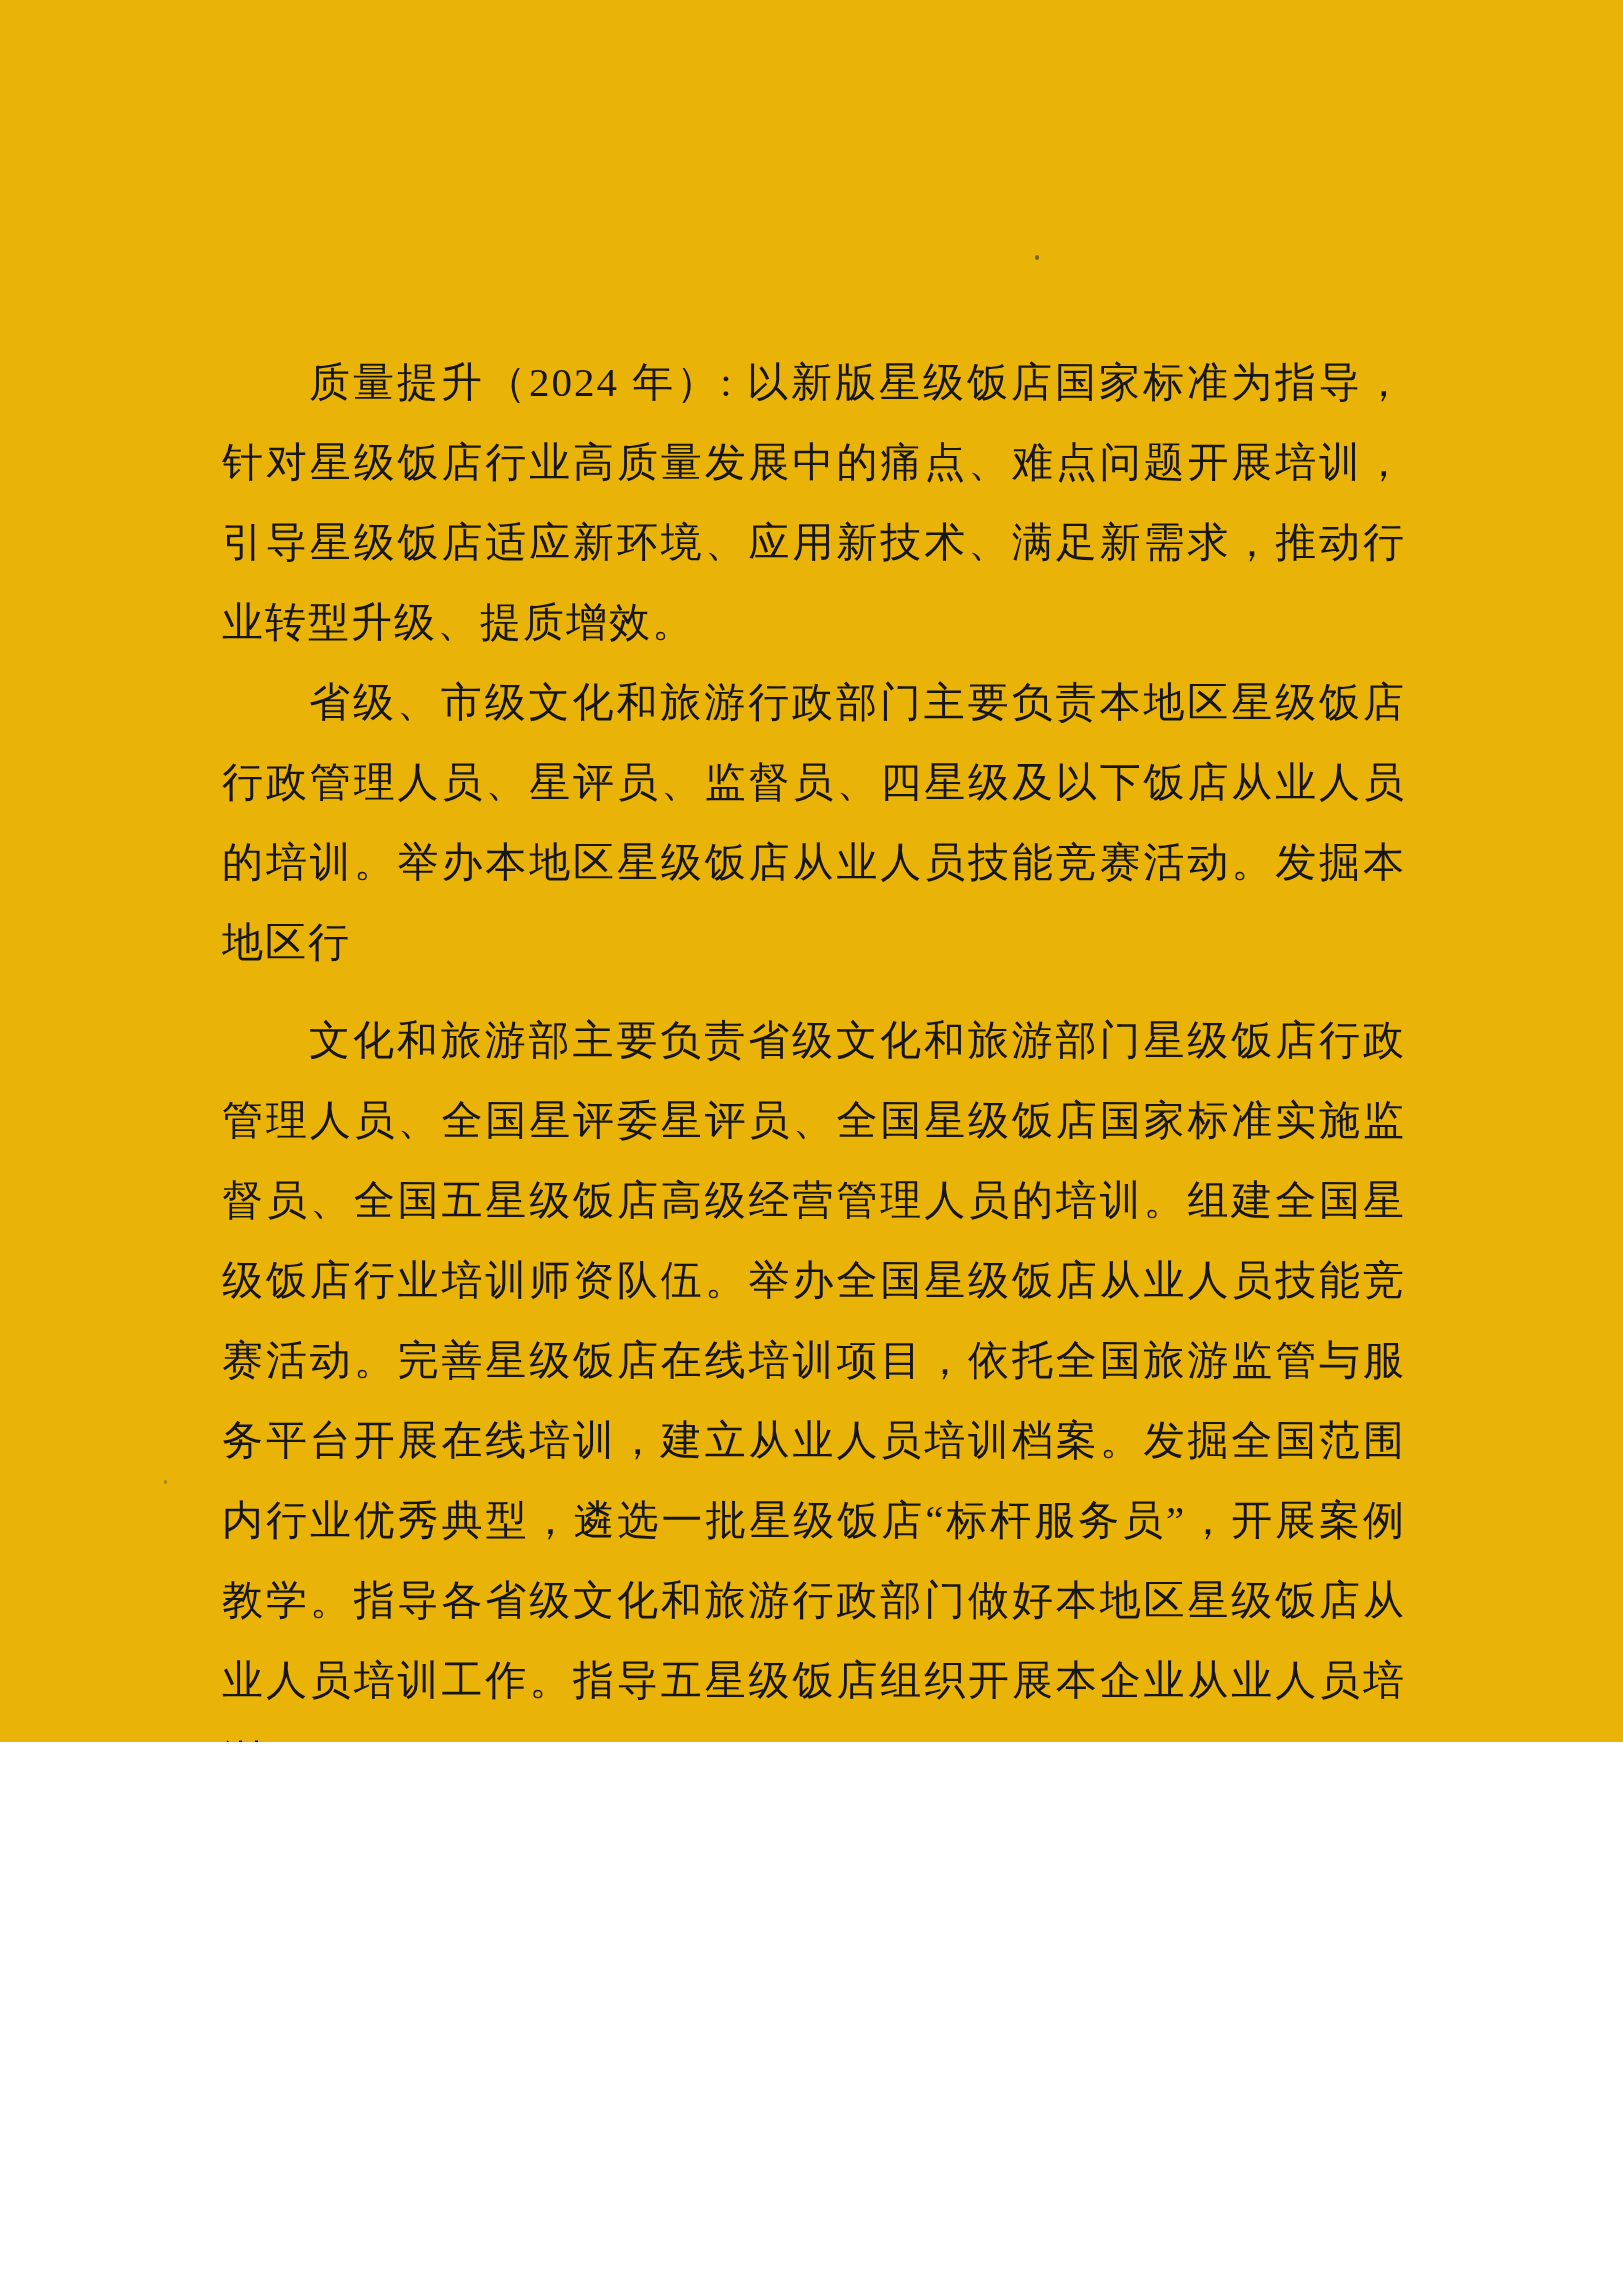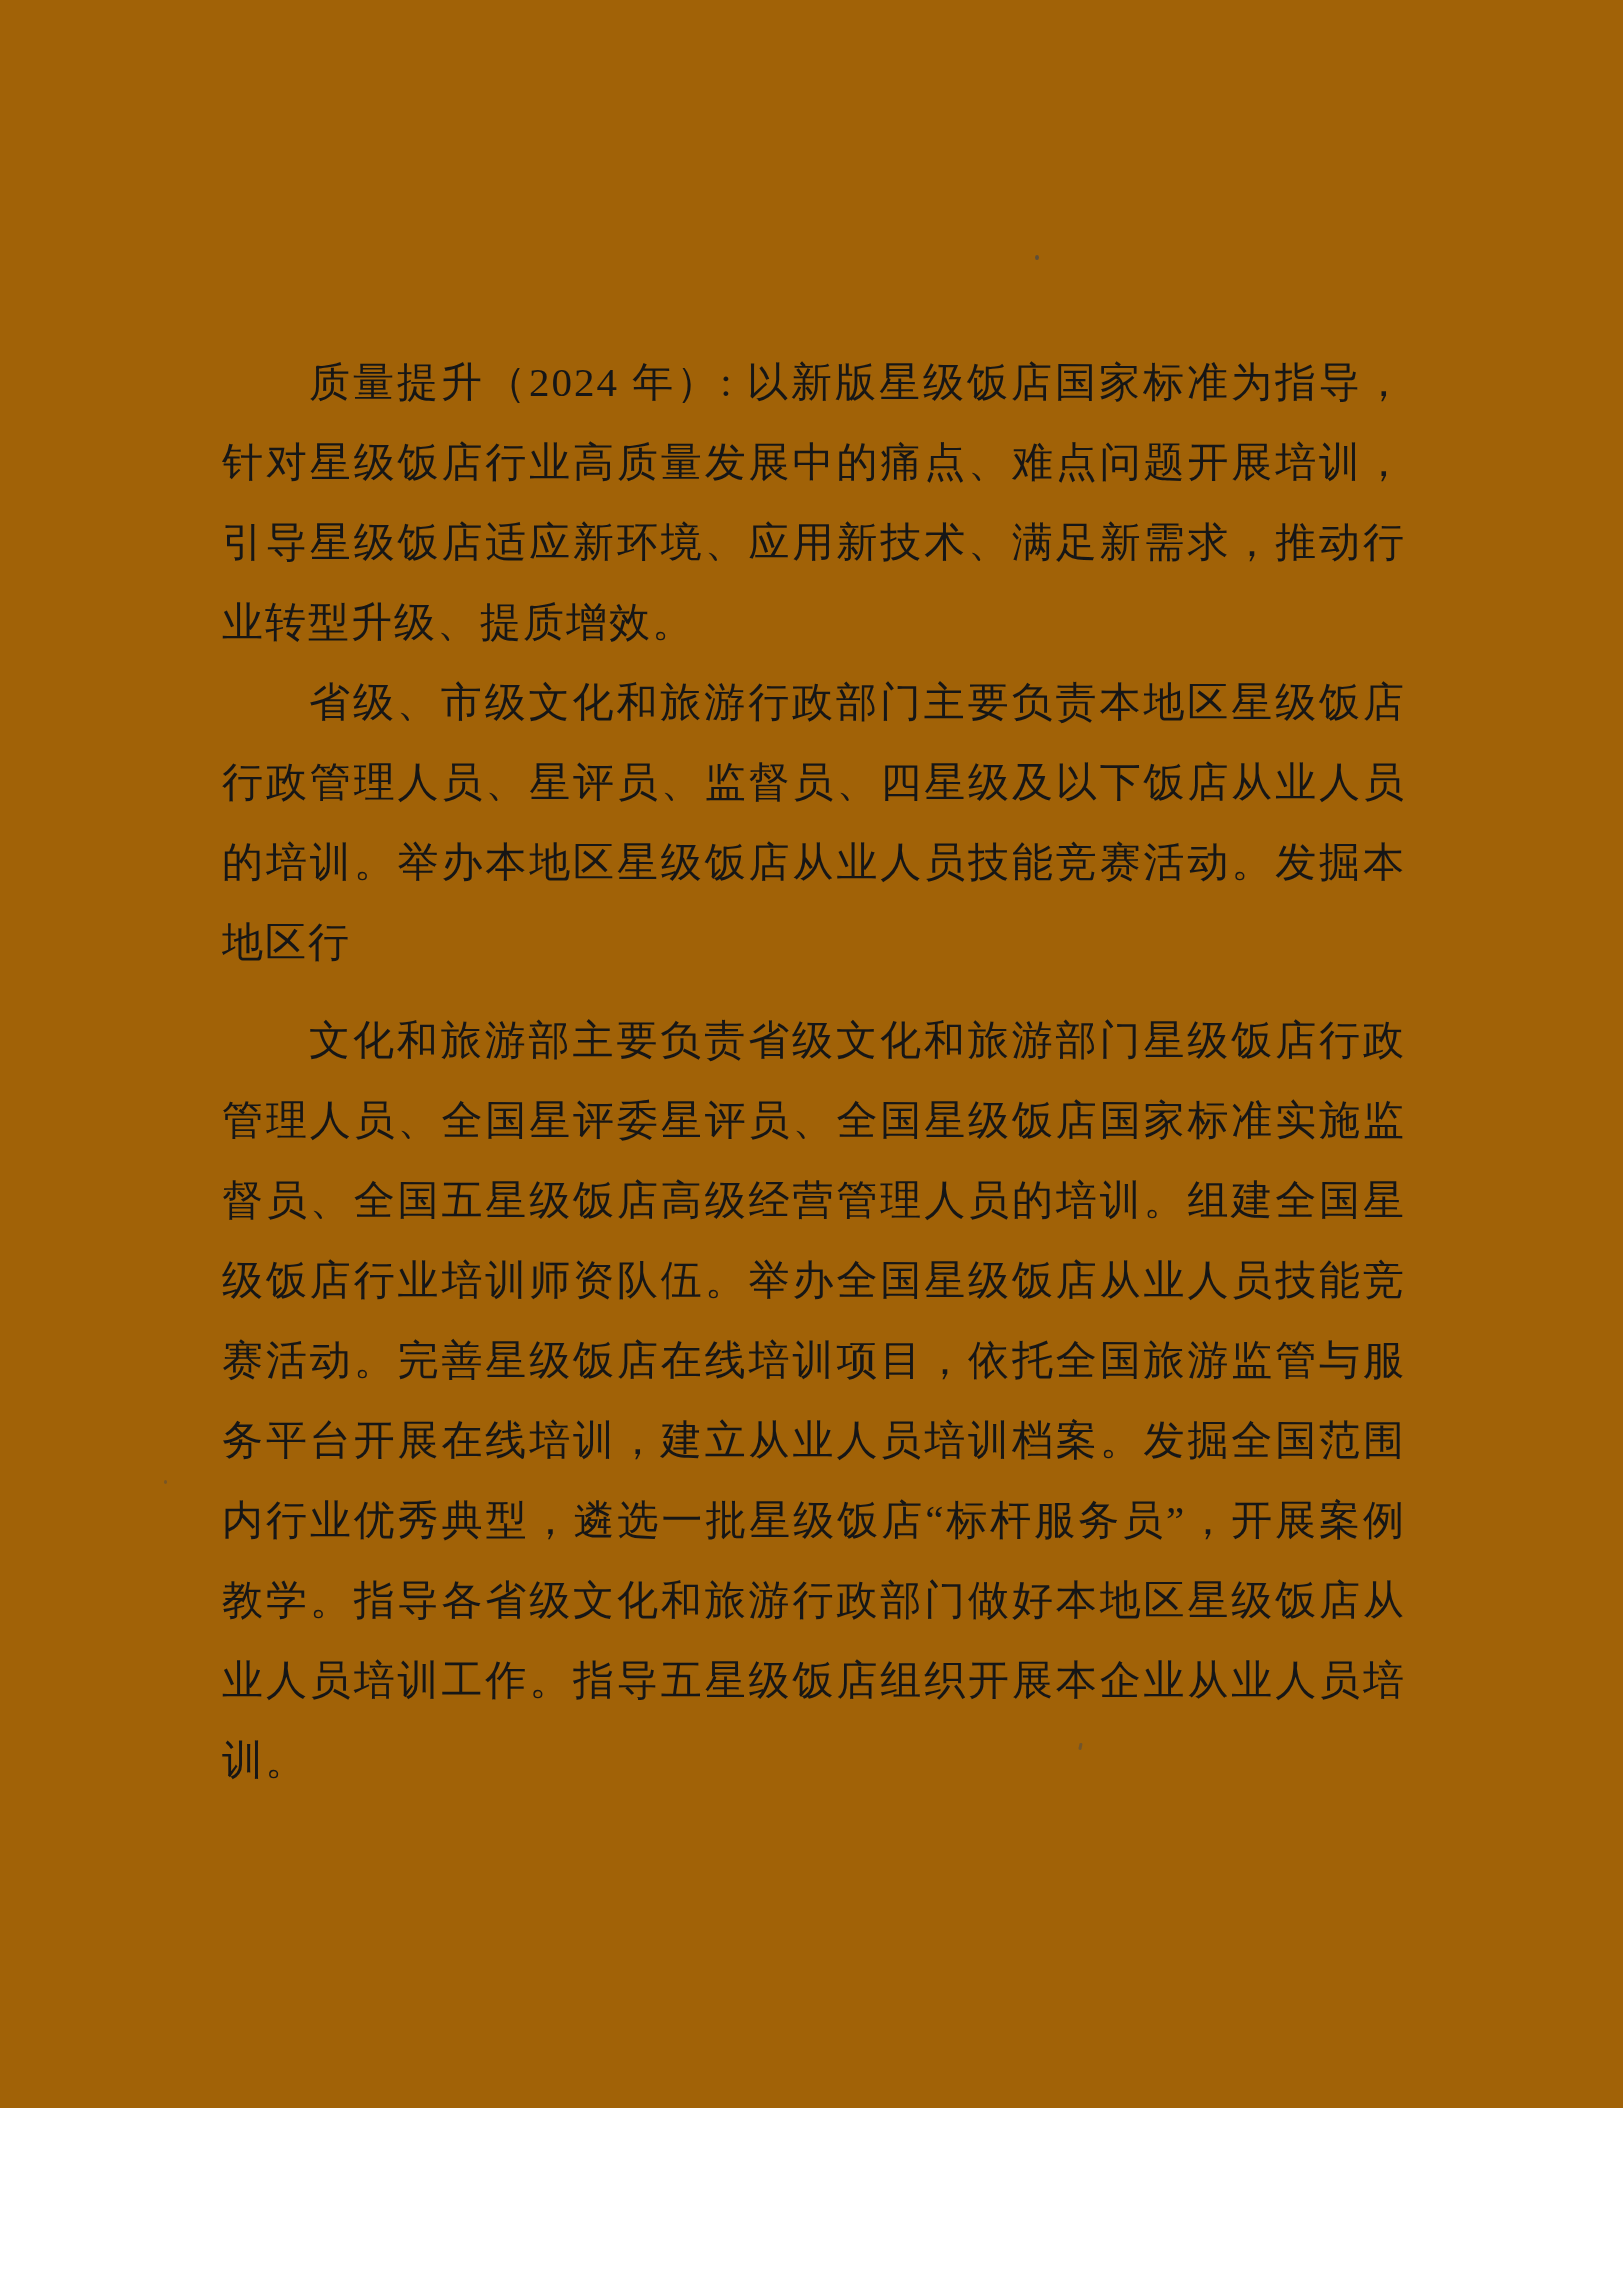--- a/index.html
+++ b/index.html
@@ -3,22 +3,22 @@
 <meta charset="utf-8">
 <style>
   html, body {
     margin: 0;
     padding: 0;
     background: #ffffff;
   }
   .page {
     position: relative;
     width: 1624px;
-    height: 2108px;
-    background: #a16207;
+    height: 1742px;
+    background: #eab308;
     color: #161616;
     font-family: "Liberation Serif", "DejaVu Serif", serif;
     overflow: hidden;
   }
   .content {
     position: absolute;
     left: 222px;
     top: 342px;
     width: 1184px;
   }

